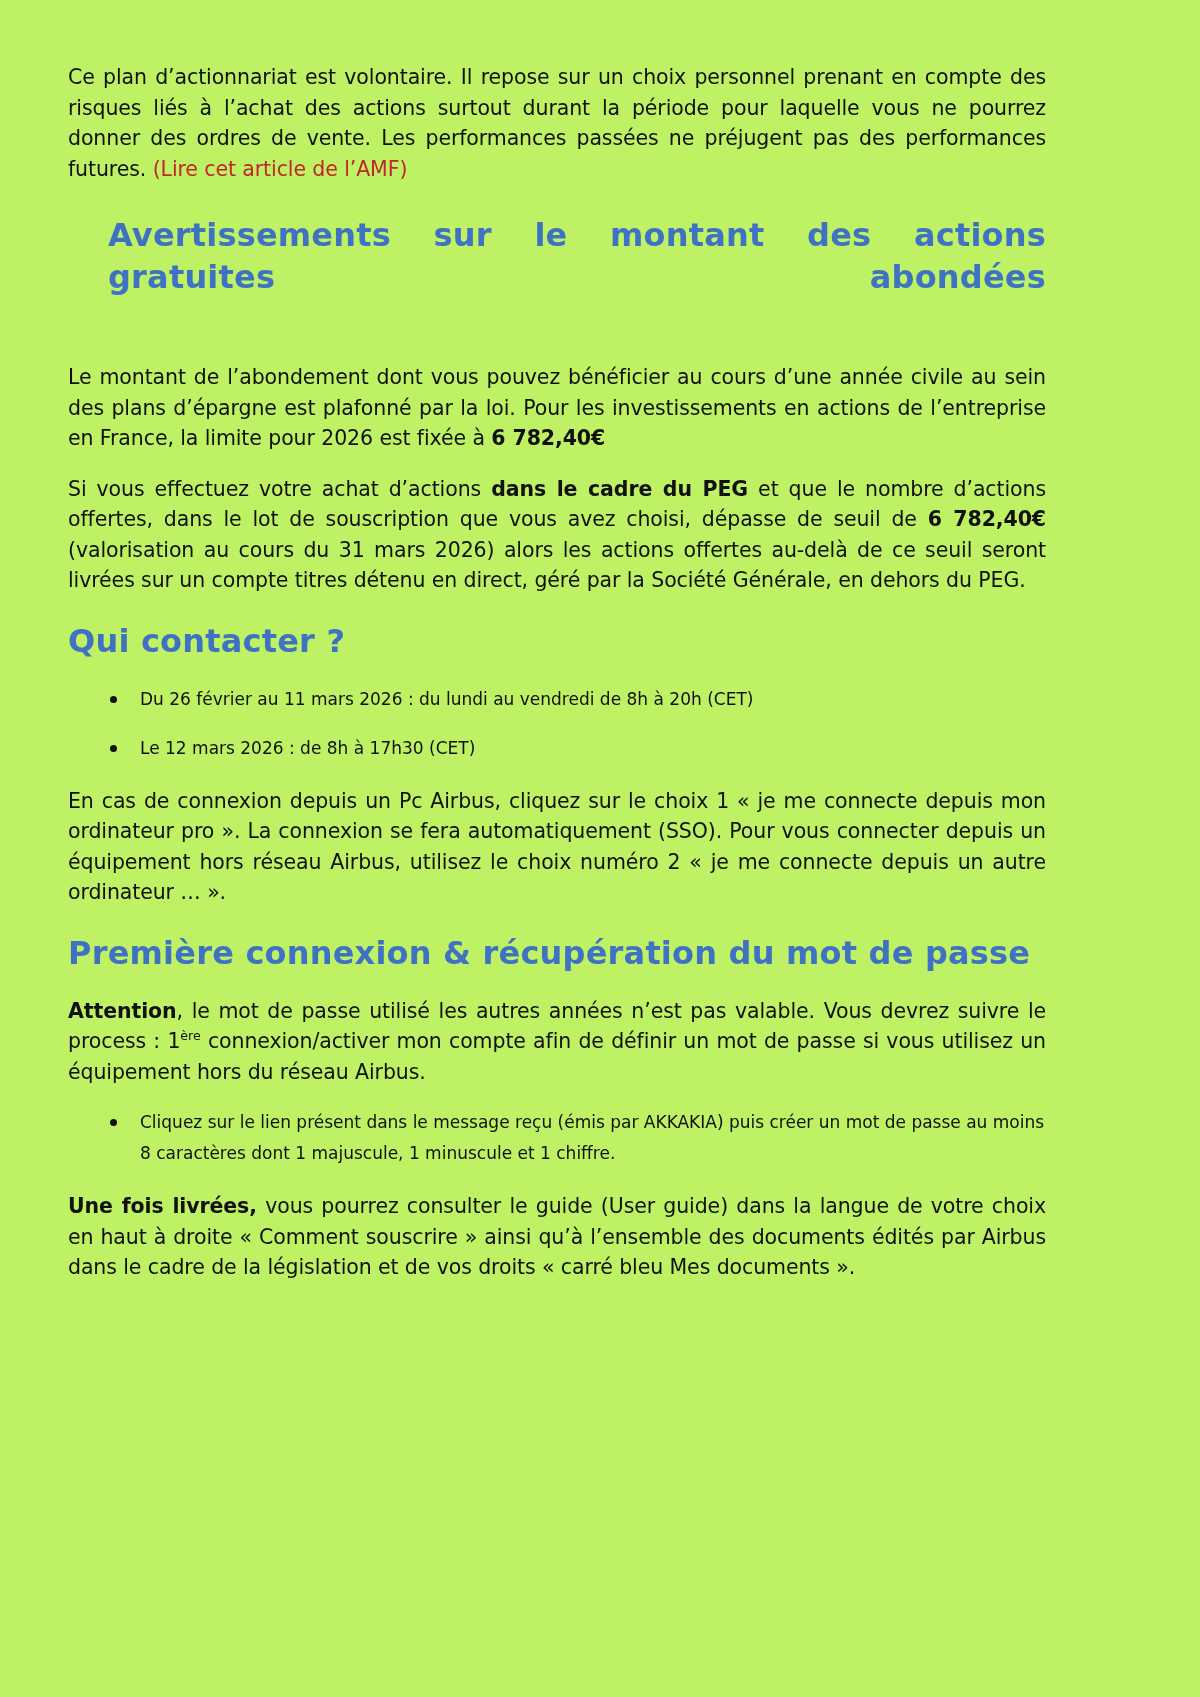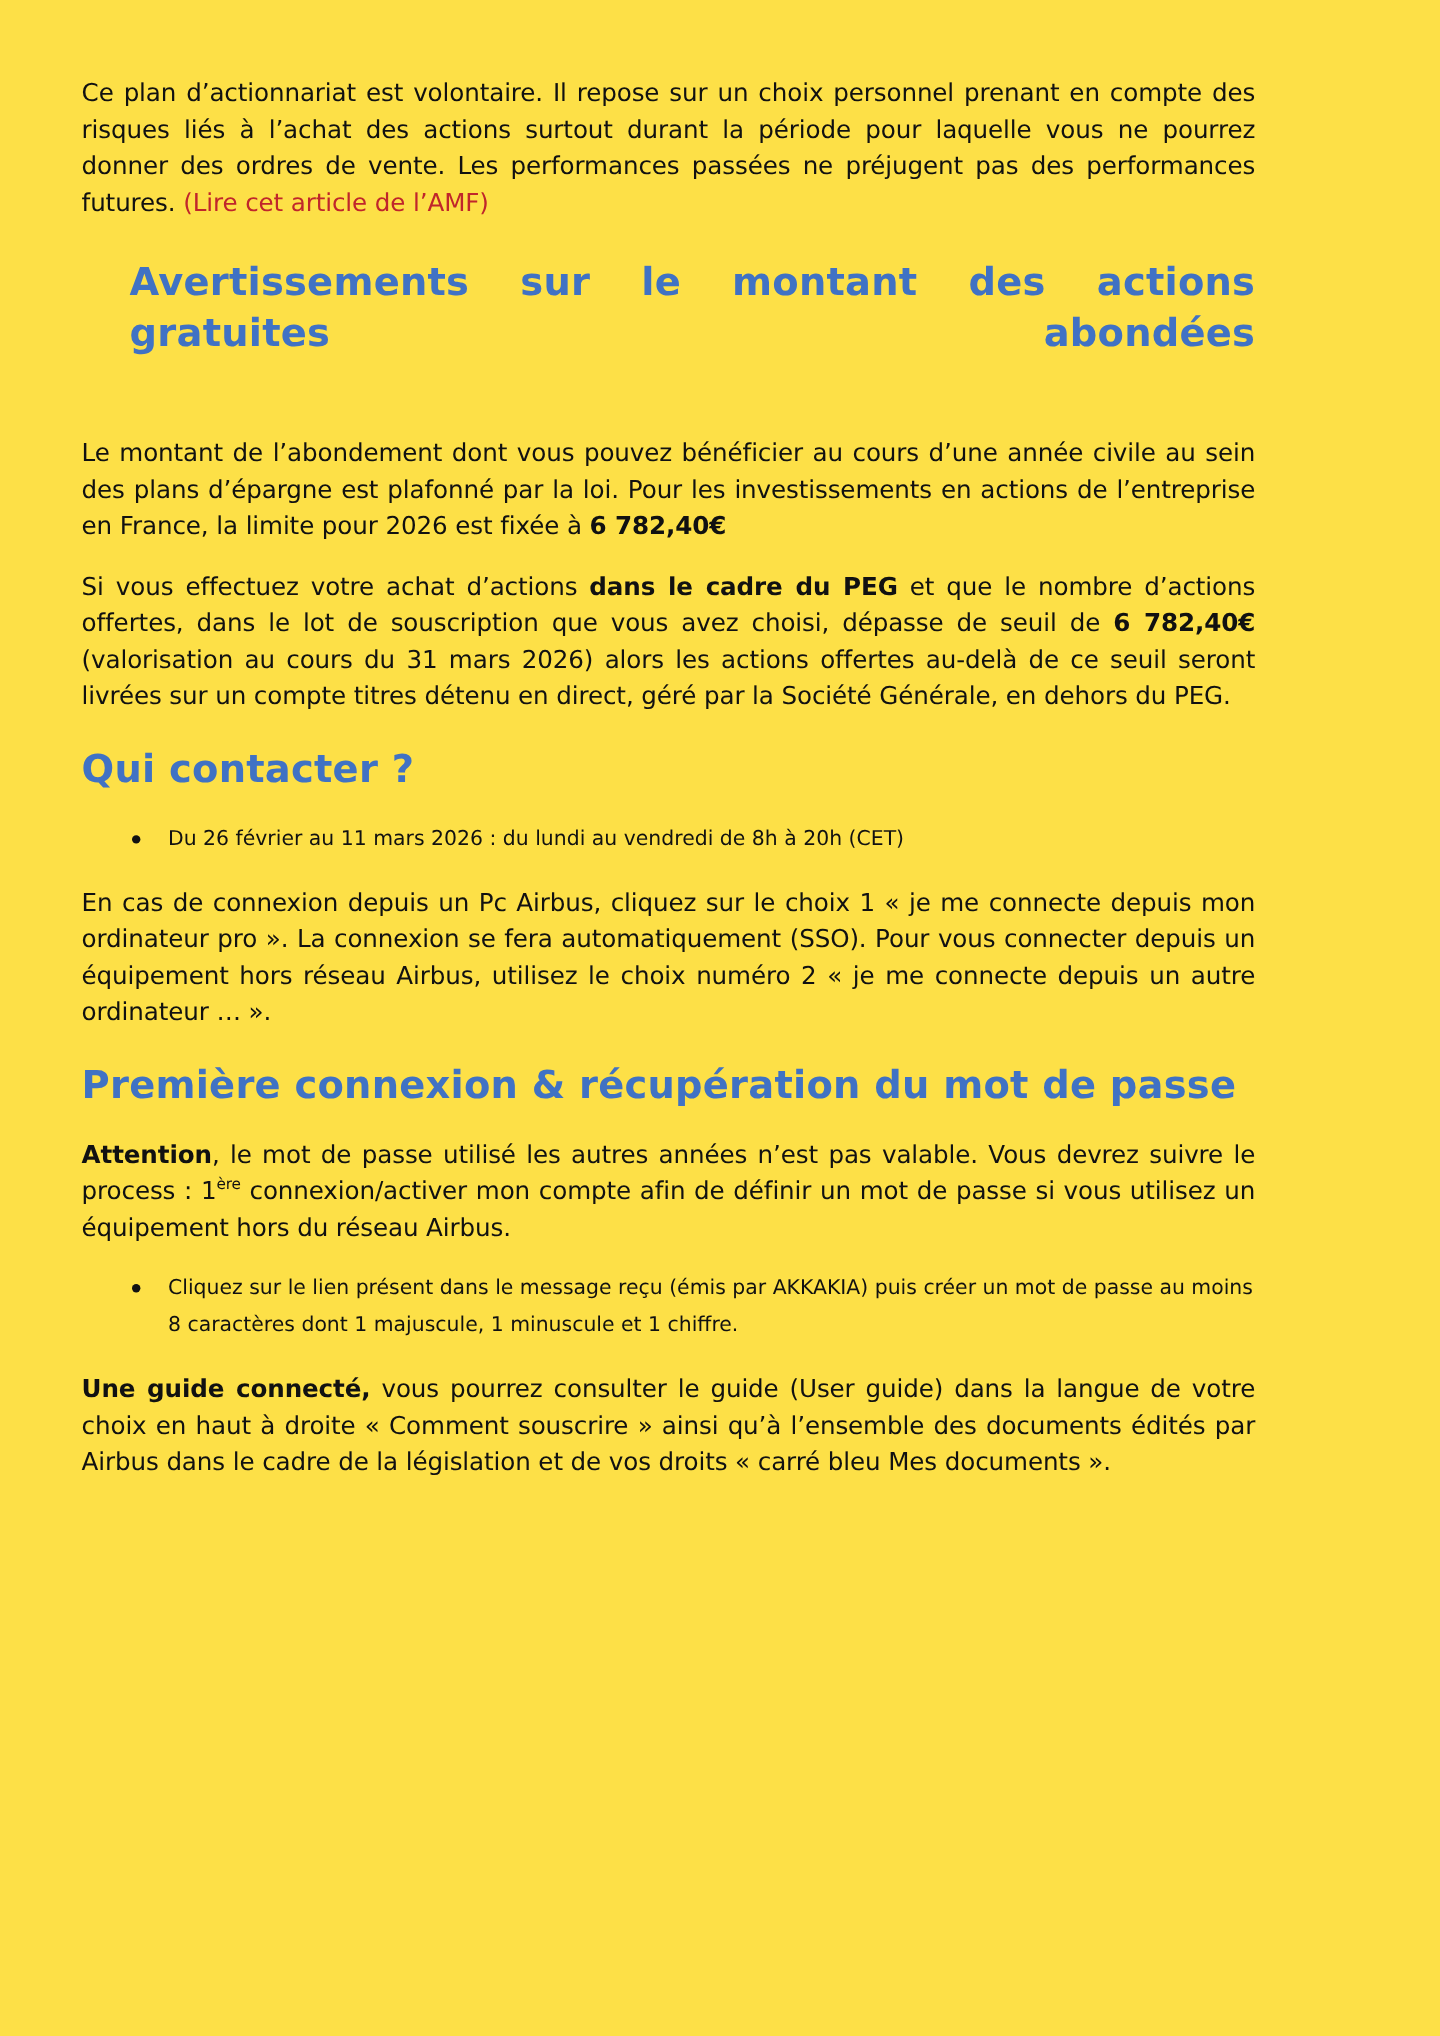--- a/index.html
+++ b/index.html
@@ -5,21 +5,21 @@
 <style>
   html, body {
     margin: 0;
     padding: 0;
     background: #ffffff;
   }
   .page {
     position: relative;
     width: 1200px;
     height: 1697px;
-    background: #fde047;
+    background: #bef264;
     margin: 0 auto;
     box-sizing: border-box;
     font-family: "DejaVu Sans", "Liberation Sans", sans-serif;
     color: #111111;
     overflow: hidden;
   }
   .content {
     position: absolute;
     left: 68px;
     top: 62px;
@@ -111,28 +111,29 @@
     <p class="para"><span>Le montant de l’abondement dont vous pouvez bénéficier au cours d’une année civile au sein des plans d’épargne est plafonné par la loi. Pour les investissements en actions de l’entreprise en France, la limite pour 2026 est fixée à </span><span class="b">6 782,40€</span></p>
 
     <p class="para"><span>Si vous effectuez votre achat d’actions </span><span class="b">dans le cadre du PEG</span><span> et que le nombre d’actions offertes, dans le lot de souscription que vous avez choisi, dépasse de seuil de </span><span class="b">6 782,40€</span><span> (valorisation au cours du 31 mars 2026) alors les actions offertes au-delà de ce seuil seront livrées sur un compte titres détenu en direct, géré par la Société Générale, en dehors du PEG.</span></p>
 
 
     <h2 class="heading h-mid">Qui contacter ?</h2>
 
 
     <ul class="bullets after-gap">
       <li><span class="dot"></span><span>Du 26 février au 11 mars 2026 : du lundi au vendredi de 8h à 20h (CET)</span></li>
+      <li><span class="dot"></span><span>Le 12 mars 2026 : de 8h à 17h30 (CET)</span></li>
     </ul>
 
     <p class="para">En cas de connexion depuis un Pc Airbus, cliquez sur le choix 1 « je me connecte depuis mon ordinateur pro ». La connexion se fera automatiquement (SSO). Pour vous connecter depuis un équipement hors réseau Airbus, utilisez le choix numéro 2 « je me connecte depuis un autre ordinateur … ».</p>
 
     <h2 class="heading h-mid">Première connexion &amp; récupération du mot de passe</h2>
 
     <p class="para"><span class="b">Attention</span><span>, le mot de passe utilisé les autres années n’est pas valable. Vous devrez suivre le process : 1</span><sup class="ord">ère</sup><span> connexion/activer mon compte afin de définir un mot de passe si vous utilisez un équipement hors du réseau Airbus.</span></p>
 
     <ul class="bullets after-gap">
       <li><span class="dot"></span><span>Cliquez sur le lien présent dans le message reçu (émis par AKKAKIA) puis créer un mot de passe au moins 8 caractères dont 1 majuscule, 1 minuscule et 1 chiffre.</span></li>
     </ul>
 
-    <p class="para"><span class="b">Une guide connecté,</span><span> vous pourrez consulter le guide (User guide) dans la langue de votre choix en haut à droite « Comment souscrire » ainsi qu’à l’ensemble des documents édités par Airbus dans le cadre de la législation et de vos droits « carré bleu Mes documents ».</span></p>
+    <p class="para"><span class="b">Une fois livrées,</span><span> vous pourrez consulter le guide (User guide) dans la langue de votre choix en haut à droite « Comment souscrire » ainsi qu’à l’ensemble des documents édités par Airbus dans le cadre de la législation et de vos droits « carré bleu Mes documents ».</span></p>
 
   </div>
 </div>
 
 </body></html>

